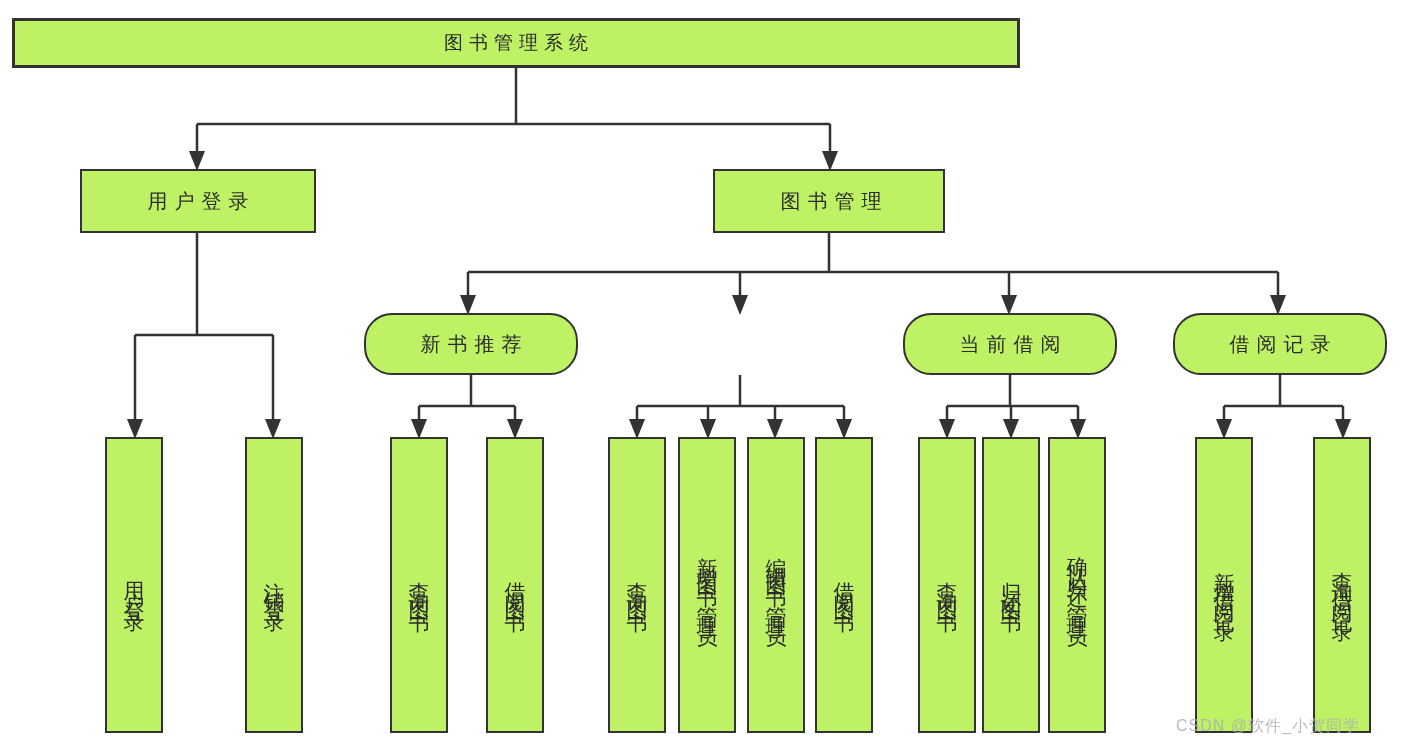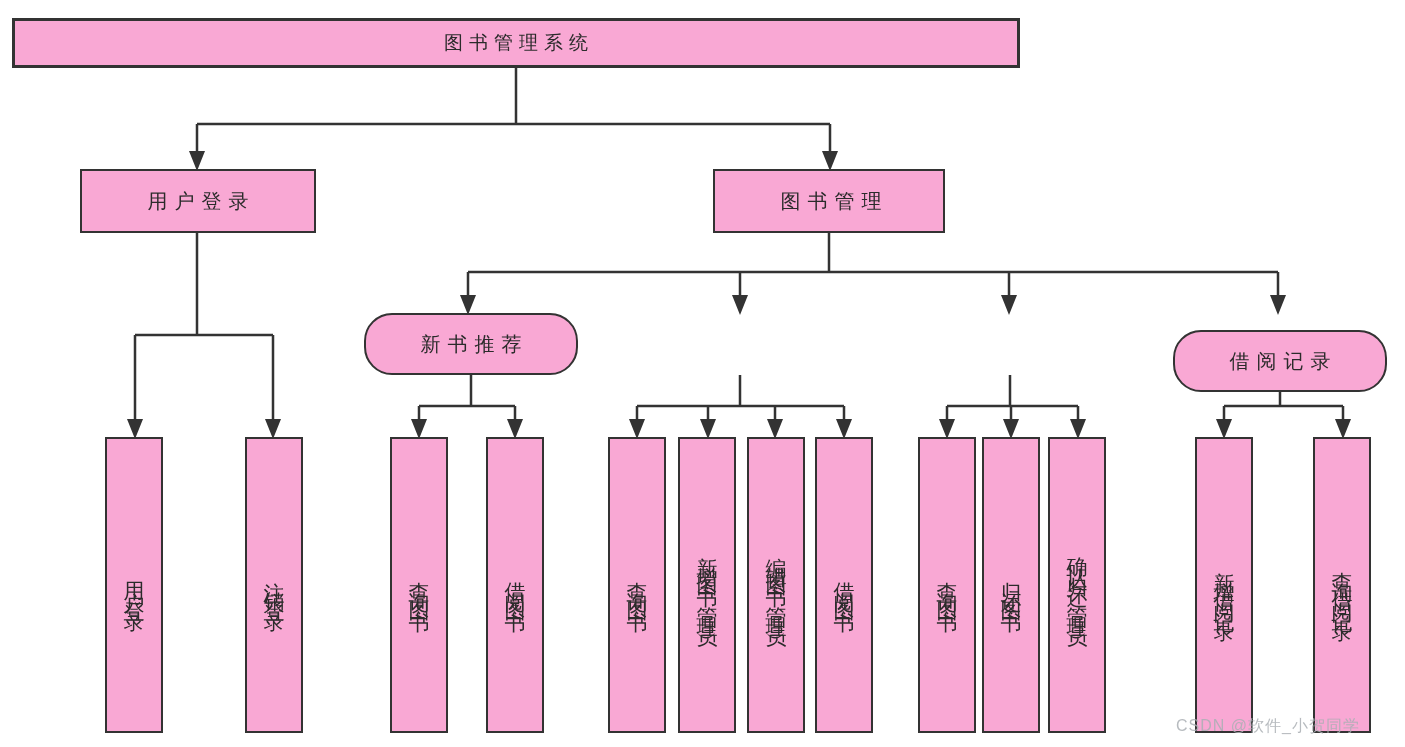--- a/index.html
+++ b/index.html
@@ -12,21 +12,21 @@
     font-family: "Liberation Sans", "DejaVu Sans", sans-serif;
     overflow: hidden;
   }
   .wires {
     position: absolute;
     left: 0; top: 0;
     width: 1405px; height: 747px;
   }
   .node {
     position: absolute;
-    background: #f9a8d4;
+    background: #bef264;
     border: 2.5px solid #333333;
     display: flex;
     align-items: center;
     justify-content: center;
     color: #2b2b2b;
     text-align: center;
   }
   .node-root {
     left: 12px; top: 18px; width: 1008px; height: 50px;
     border-width: 3px;
@@ -110,21 +110,24 @@
   <div class="node node-h lvl2" style="left:80px;width:236px;">
     <span>用户登录</span>
   </div>
   <div class="node node-h lvl2" style="left:713px;width:232px;padding-left:11px;">
     <span>图书管理</span>
   </div>
 
   <div class="node node-h lvl3" style="left:364px;width:214px;">
     <span>新书推荐</span>
   </div>
-  <div class="node node-h lvl3" style="left:1173px;width:214px;margin-top:17px;">
+  <div class="node node-h lvl3" style="left:903px;width:214px;">
+    <span>当前借阅</span>
+  </div>
+  <div class="node node-h lvl3" style="left:1173px;width:214px;">
     <span>借阅记录</span>
   </div>
 
   <div class="node leaf" style="left:105px;">
     <span class="vtext">用户登录</span>
   </div>
   <div class="node leaf" style="left:245px;">
     <span class="vtext">注销登录</span>
   </div>
 

